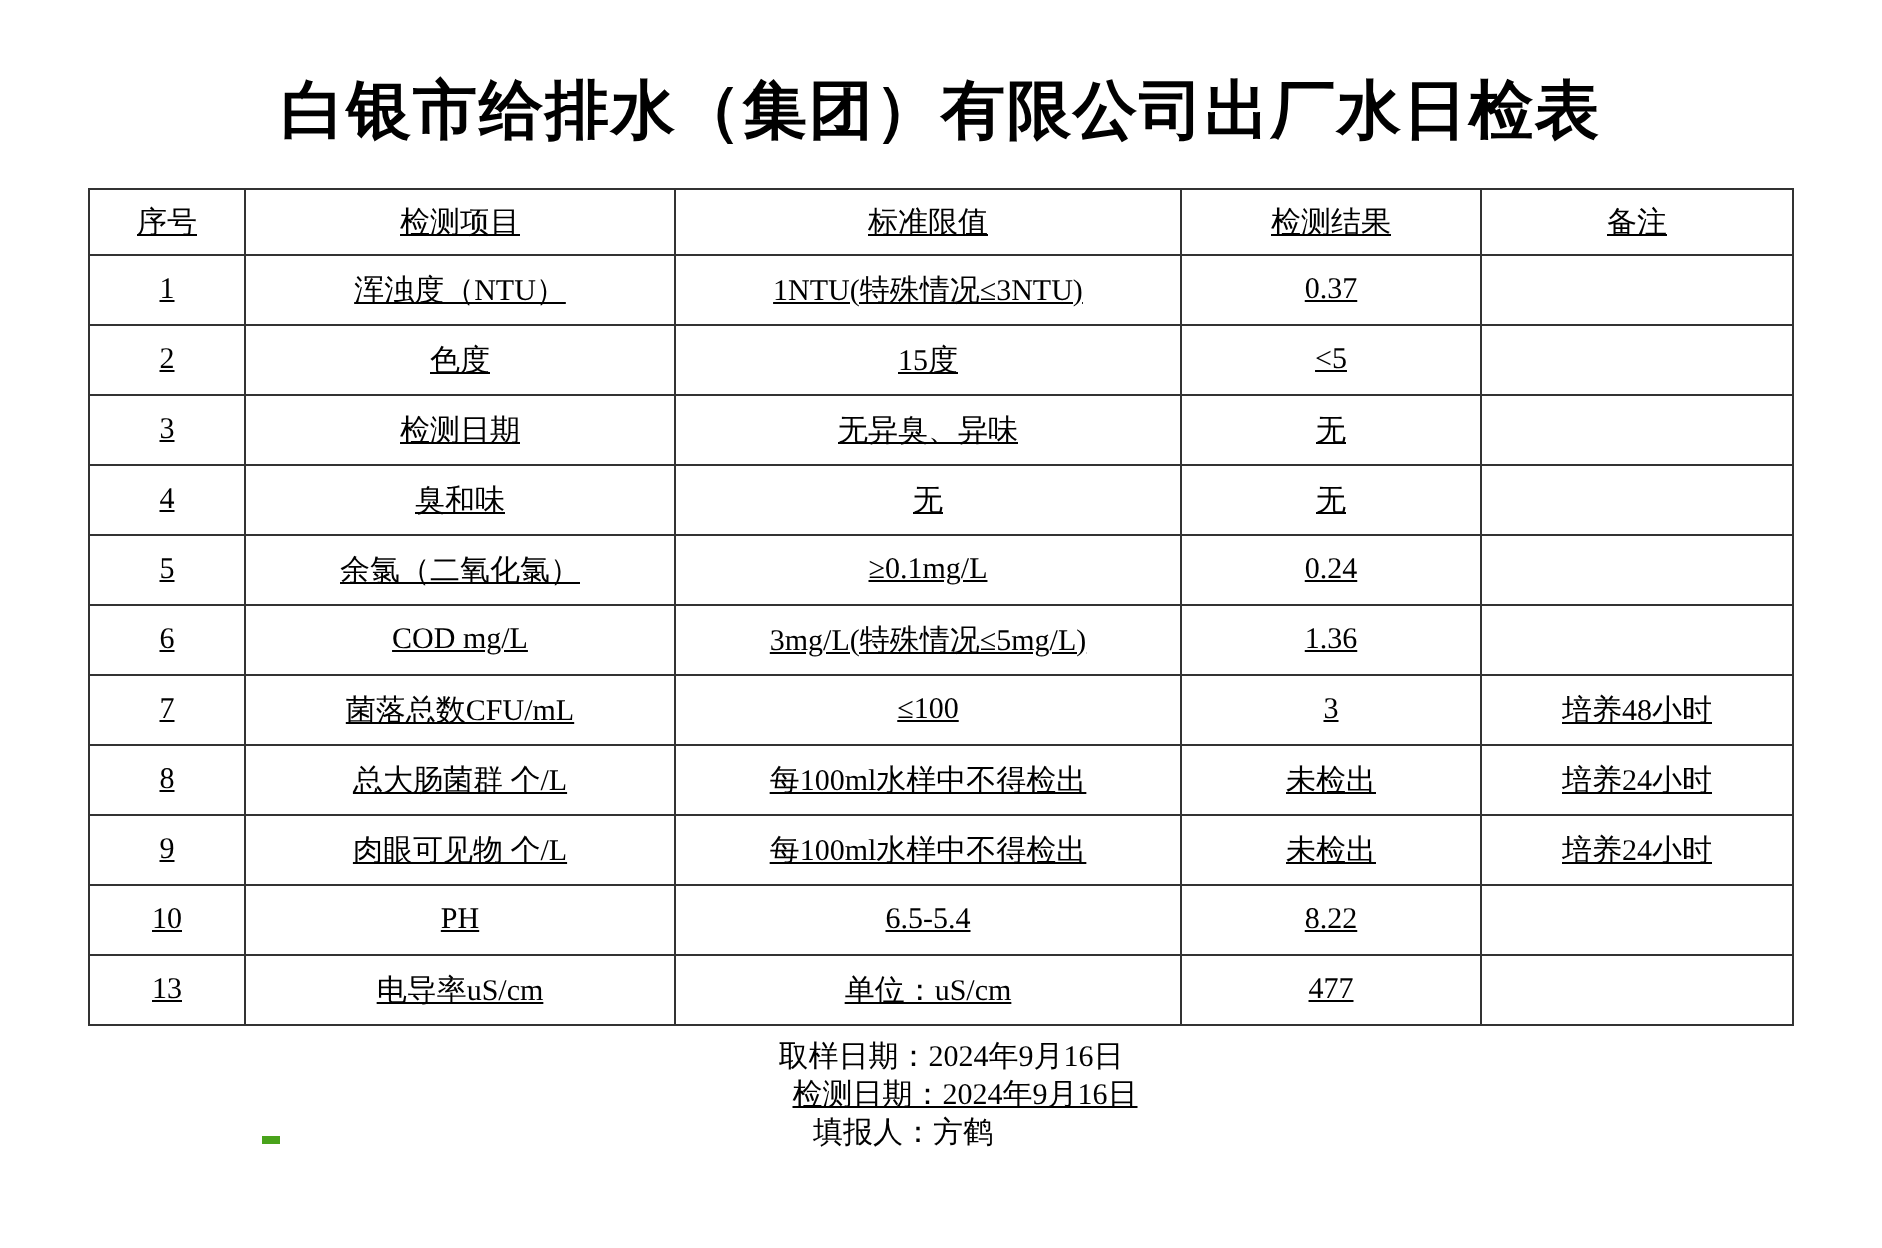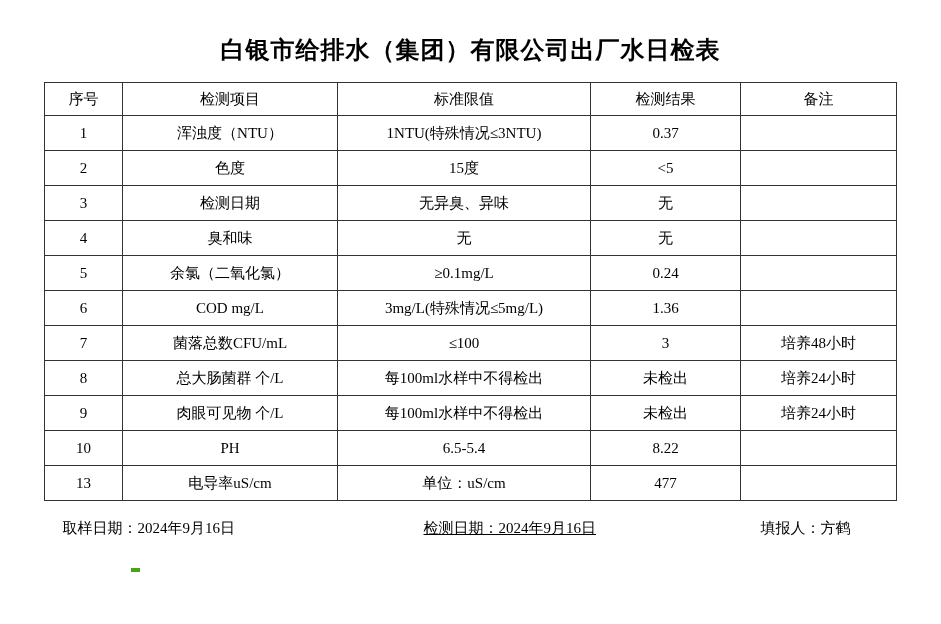--- a/index.html
+++ b/index.html
@@ -16,31 +16,32 @@
   }
   .page {
     position: relative;
     width: 941px;
     height: 624px;
     box-sizing: border-box;
   }
   .title {
     text-align: center;
     font-family: "Liberation Serif", "DejaVu Serif", serif;
-    font-size: 24px;
+    font-size: 32px;
     font-weight: bold;
     letter-spacing: 1px;
     padding-top: 34px;
     padding-bottom: 16px;
   }
   table.report {
     border-collapse: collapse;
     margin: 0 auto;
     width: 852px;
     table-layout: fixed;
+    text-decoration: underline;
   }
   table.report td, table.report th {
     border: 1px solid #333333;
     height: 34px;
     font-size: 15px;
     font-weight: normal;
     text-align: center;
     vertical-align: middle;
     padding: 0 2px;
     font-family: "Liberation Serif", "DejaVu Serif", serif;
@@ -51,27 +52,28 @@
   .col-no    { width: 78px; }
   .col-item  { width: 215px; }
   .col-std   { width: 253px; }
   .col-res   { width: 150px; }
   .col-note  { width: 156px; }
   .mono {
     font-family: "Liberation Serif", "DejaVu Serif", serif;
   }
   .footer {
     width: 852px;
-    margin: 18px auto 0 auto;
+    margin: 6px auto 0 auto;
     display: flex;
     justify-content: space-between;
     align-items: center;
     font-size: 15px;
     padding: 0 8px;
     box-sizing: border-box;
+    flex-direction: column;
   }
   .footer > div {
     white-space: nowrap;
   }
   .f-left { margin-left: 10px; }
   .f-mid { margin-left: 24px; text-decoration: underline; }
   .f-right { margin-right: 38px; }
   .green-mark {
     position: absolute;
     left: 131px;

